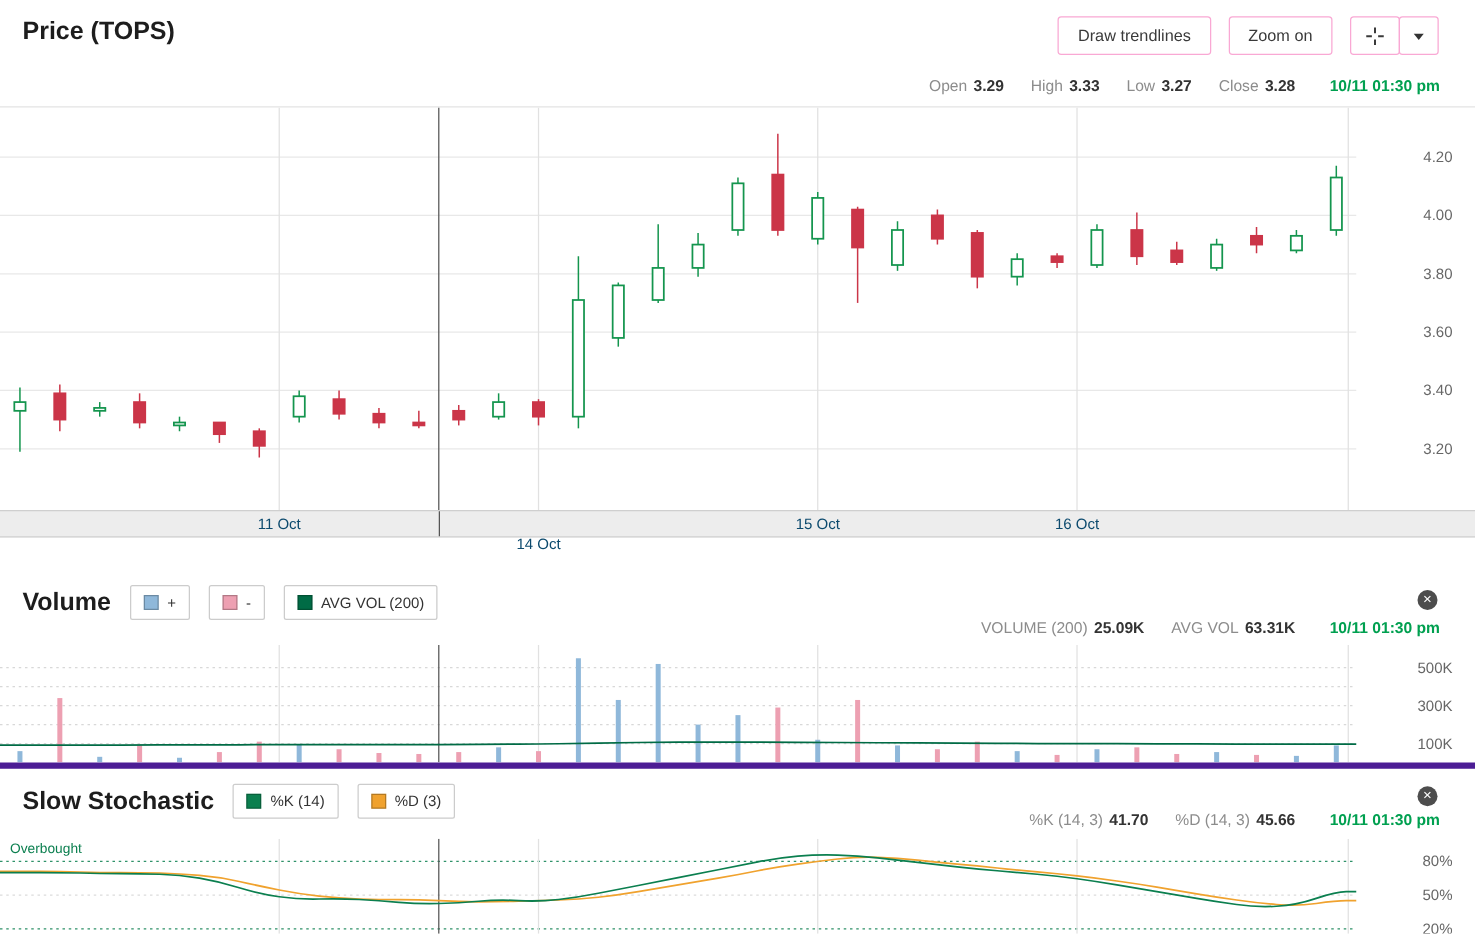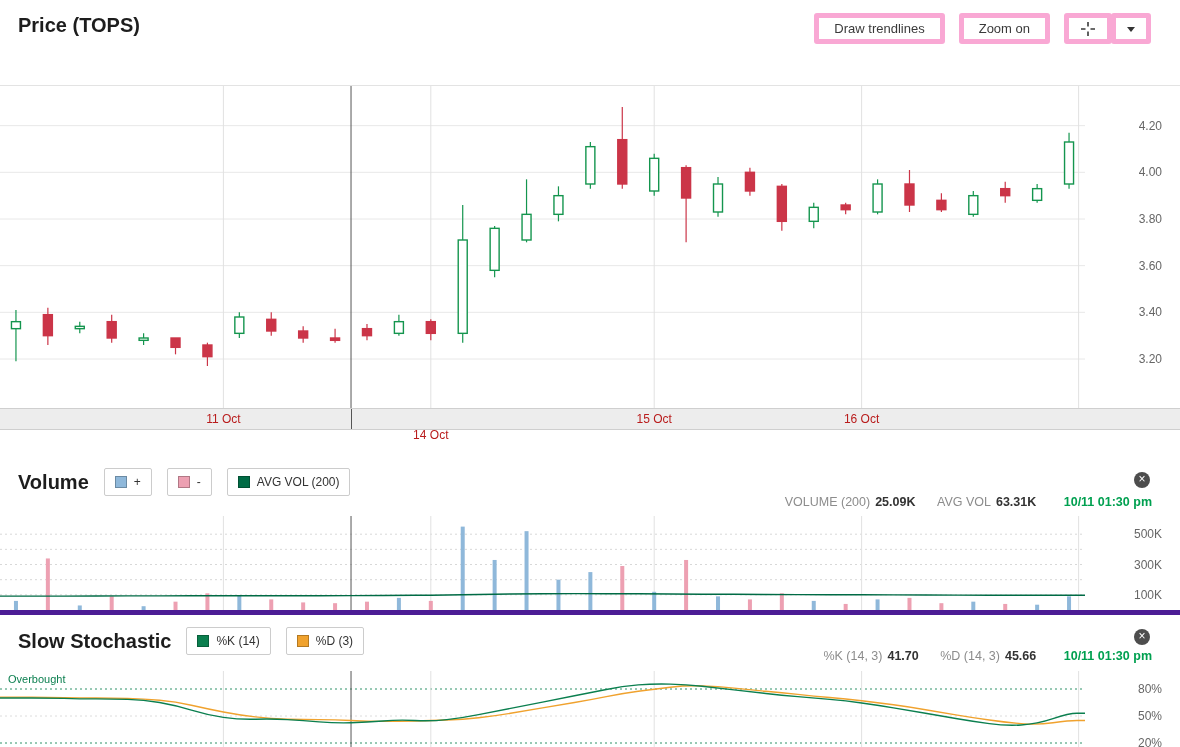--- a/index.html
+++ b/index.html
@@ -12,21 +12,21 @@
   .app { width: 1180px; height: 747px; overflow: hidden; background: #fff; }
 
   
   .panel-header { position: relative; background: #fff; }
   .price-header { height: 85px; }
   .panel-title { font-size: 20px; font-weight: bold; color: #1d1d1d; }
   .title-row { display: flex; align-items: center; padding: 14px 0 0 18px; }
 
   .header-buttons { position: absolute; top: 13px; right: 29px; display: flex; gap: 14px; }
   .btn {
-    background: #fff; border: 5px solid #f9a8d4; border-radius: 3px;
+    background: #fff; border: 1px solid #f9a8d4; border-radius: 3px;
     height: 31px; padding: 0 15px; font-size: 13px; color: #3a3a3a;
     font-family: "Liberation Sans", sans-serif; cursor: pointer;
   }
   .split-btn { display: flex; }
   .split-btn .btn { padding: 0 11px; }
   .split-btn .btn + .btn { margin-left: -1px; }
   .caret { display: inline-block; width: 0; height: 0; border-left: 4px solid transparent;
     border-right: 4px solid transparent; border-top: 5px solid #333; vertical-align: middle; }
 
   .stats-row { position: absolute; right: 28px; font-size: 12.5px; white-space: nowrap; }
@@ -62,21 +62,21 @@
   .vol-chart { height: 94px; }
   .stoch-chart { height: 90px; }
   svg { display: block; }
   svg text { font-family: "Liberation Sans", sans-serif; }
 
   .date-band {
     position: relative; height: 22px; background: #ededed;
     border-top: 1px solid #cfcfcf; border-bottom: 1px solid #cfcfcf;
   }
   .date-label { position: absolute; top: 3px; transform: translateX(-50%);
-    font-size: 12px; color: #b91c1c; }
+    font-size: 12px; color: #0c4a6e; }
   .band-cross { position: absolute; top: 0; width: 1px; height: 100%; background: #555; }
 
   .bottom-band { height: 14px; background: #ededed; border-top: 1px solid #cfcfcf; }
 
   .zone-label { position: absolute; left: 8px; font-size: 11px; }
   .zone-label.top { top: 2px; }
   .zone-label.bottom { bottom: 2px; }
 </style>
 </head>
 <body>
@@ -93,20 +93,27 @@
       <div class="split-btn">
         <button class="btn">
           <svg width="16" height="16" viewBox="0 0 16 16">
             <path d="M8 1v4.5 M8 10.5V15 M1 8h4.5 M10.5 8H15" stroke="#3a3a3a" stroke-width="1.6" fill="none"></path>
           </svg>
         </button>
         <button class="btn">
           <span class="caret"></span>
         </button>
       </div>
+    </div>
+    <div class="stats-row">
+      <span class="lbl">Open</span><span class="val">3.29</span>
+      <span class="lbl">High</span><span class="val">3.33</span>
+      <span class="lbl">Low</span><span class="val">3.27</span>
+      <span class="lbl">Close</span><span class="val">3.28</span>
+      <span class="stamp" style="color: rgb(0, 160, 80);">10/11 01:30 pm</span>
     </div>
   </div>
 
   <div class="chart-wrap price-chart" id="price-chart">
       <svg width="1180" height="322">
         <line x1="0" x2="1085" y1="273" y2="273" stroke="#e8e8e8"></line>
         <text x="1162" y="277" text-anchor="end" fill="#666" font-size="12px">3.20</text>
         <line x1="0" x2="1085" y1="226.3333333333334" y2="226.3333333333334" stroke="#e8e8e8"></line>
         <text x="1162" y="230.3333333333334" text-anchor="end" fill="#666" font-size="12px">3.40</text>
         <line x1="0" x2="1085" y1="179.66666666666669" y2="179.66666666666669" stroke="#e8e8e8"></line>

